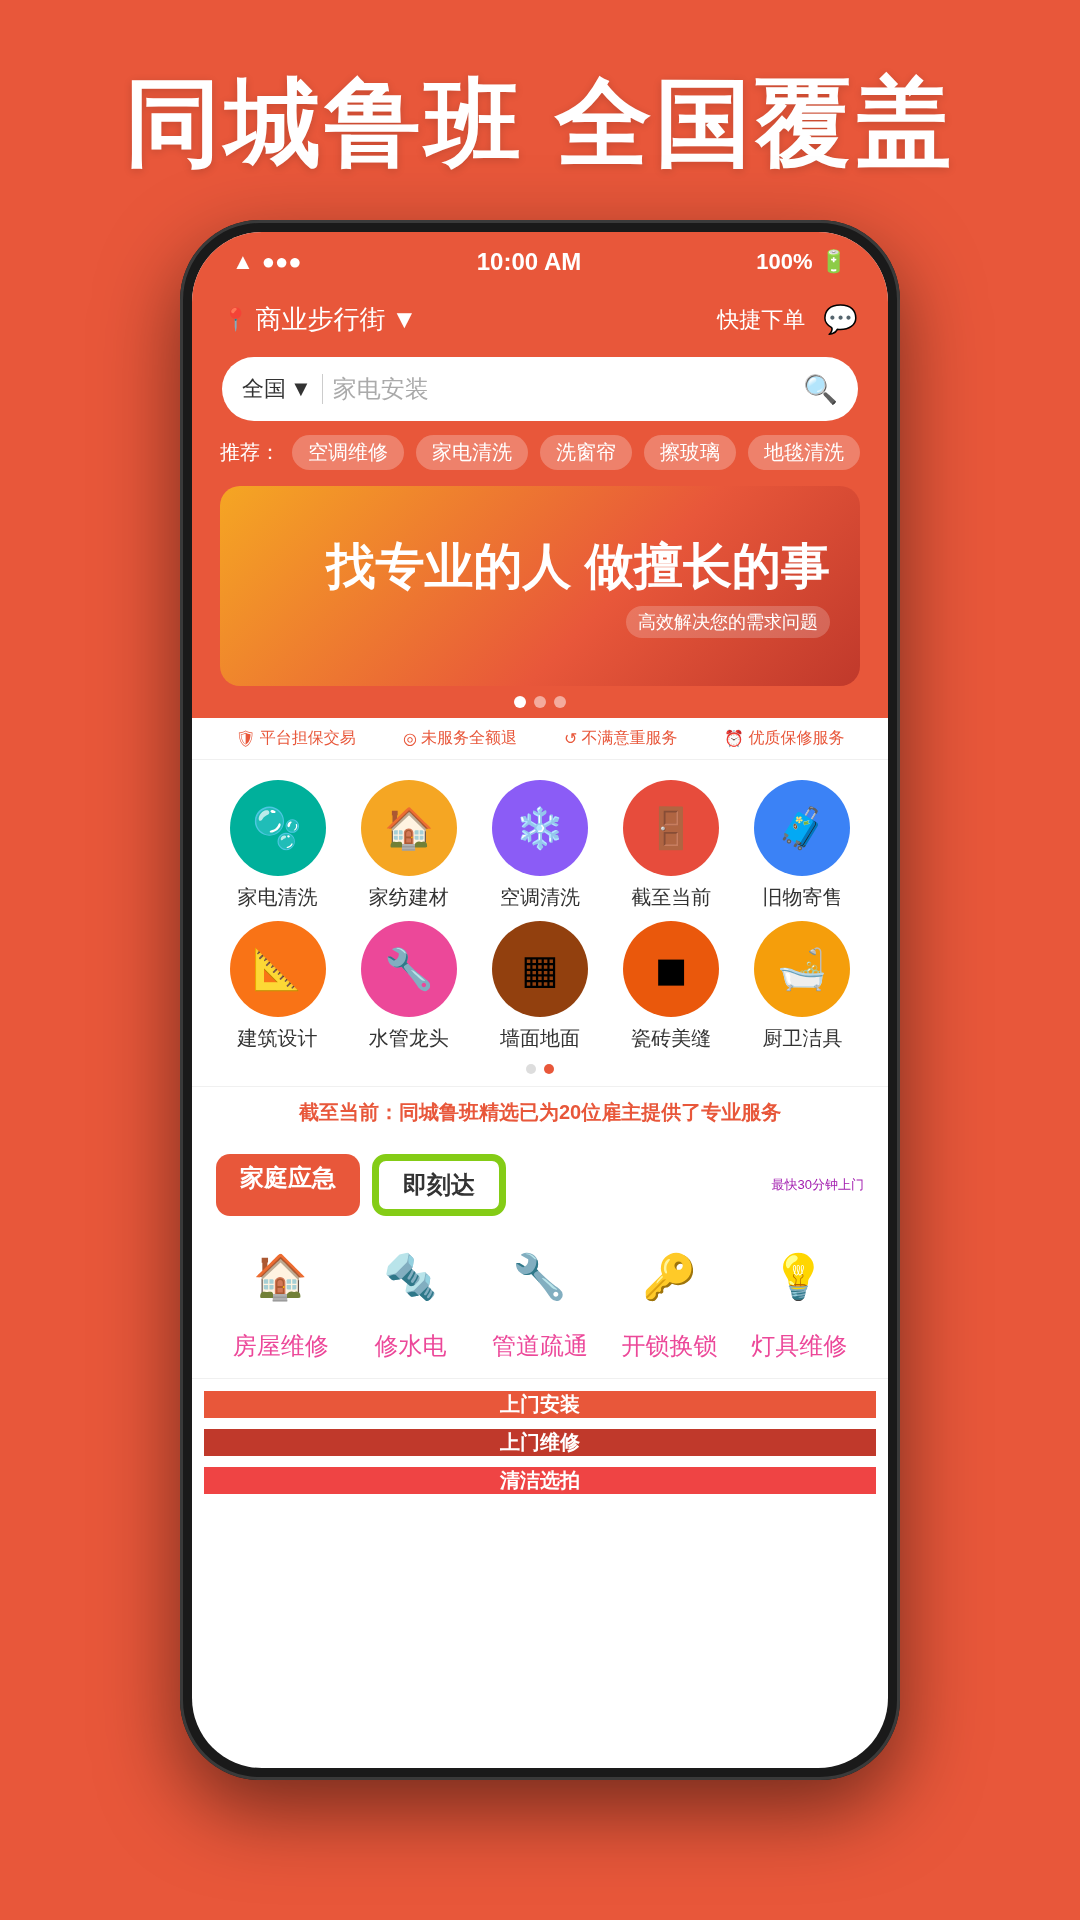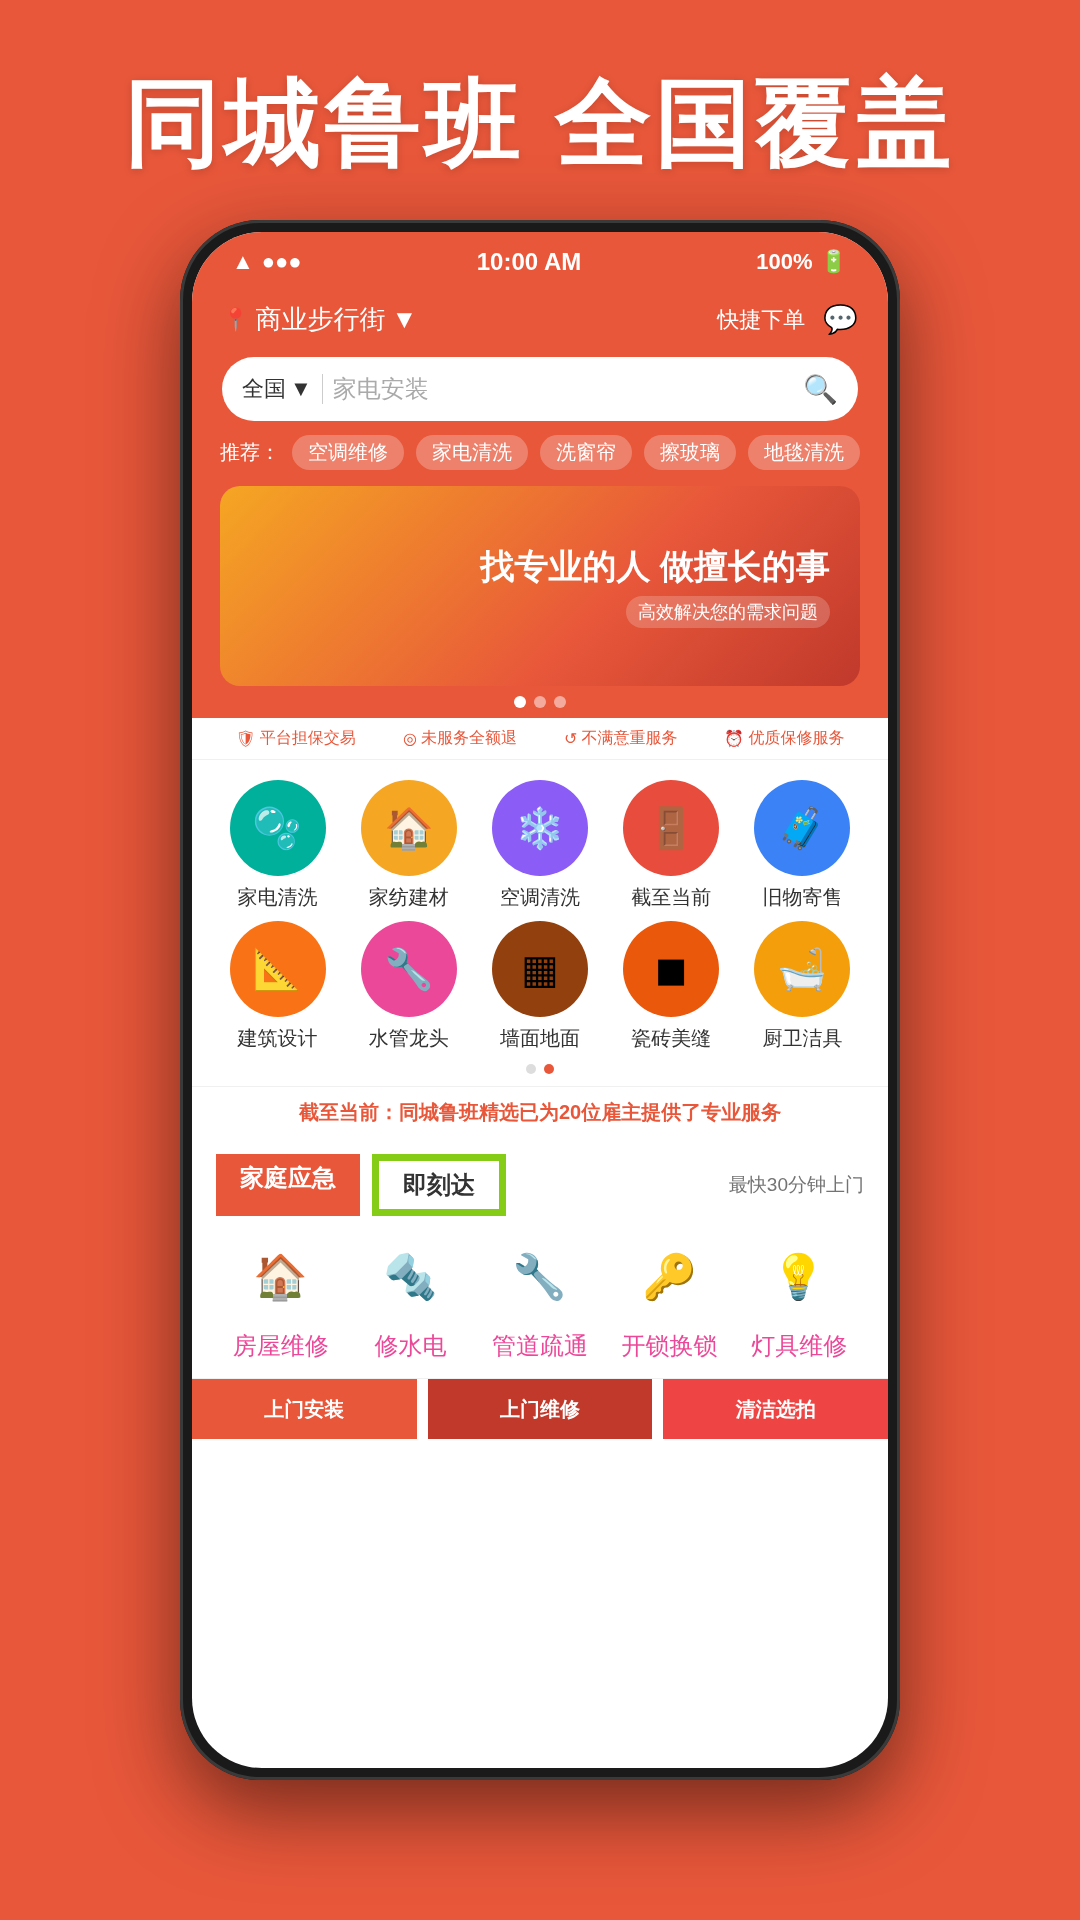--- a/index.html
+++ b/index.html
@@ -173,21 +173,21 @@
       overflow: hidden;
       display: flex;
       align-items: center;
       justify-content: flex-end;
       padding-right: 30px;
     }
     .banner-text-right {
       text-align: right;
       color: white;
     }
-    .banner-text-right .main-text { font-size: 34px; font-weight: 800; }
+    .banner-text-right .main-text { font-size: 49px; font-weight: 800; }
     .banner-text-right .sub-text {
       font-size: 18px;
       background: rgba(255,255,255,0.2);
       border-radius: 20px;
       padding: 4px 12px;
       margin-top: 6px;
       display: inline-block;
     }
     .banner-dots {
       background: #E8573A;
@@ -296,35 +296,35 @@
     }
     .emergency-header {
       display: flex;
       align-items: center;
       justify-content: space-between;
       margin-bottom: 16px;
     }
     .emergency-tabs { display: flex; gap: 12px; }
     .emergency-tab {
       padding: 8px 24px;
-      border-radius: 0;
+      border-radius: 14px;
       font-size: 24px;
       font-weight: 700;
     }
     .emergency-tab.active {
       background: #e8573a;
       color: white;
     }
     .emergency-tab.secondary {
       color: #333;
       border: 7px solid #84cc16;
     }
     .emergency-subtitle {
-      font-size: 19px;
-      color: #737373;
+      font-size: 13px;
+      color: #a21caf;
     }
     .emergency-grid {
       display: grid;
       grid-template-columns: repeat(5, 1fr);
       gap: 10px 0;
     }
     .emergency-item {
       display: flex;
       flex-direction: column;
       align-items: center;
@@ -338,22 +338,23 @@
       justify-content: center;
       font-size: 44px;
     }
     .emergency-label { font-size: 24px; color: #ec4899; font-family: Liberation Serif, serif; }
 
     
     .bottom-service-bar {
       background: white;
       display: flex;
       gap: 11px;
-      padding: 0;
+      padding: 12px;
       border-top: 1px solid #f0f0f0;
+      flex-direction: column;
     }
     .service-bar-item {
       flex: 1;
       height: 60px;
       display: flex;
       align-items: center;
       justify-content: center;
       font-size: 20px;
       font-weight: 600;
       color: white;

